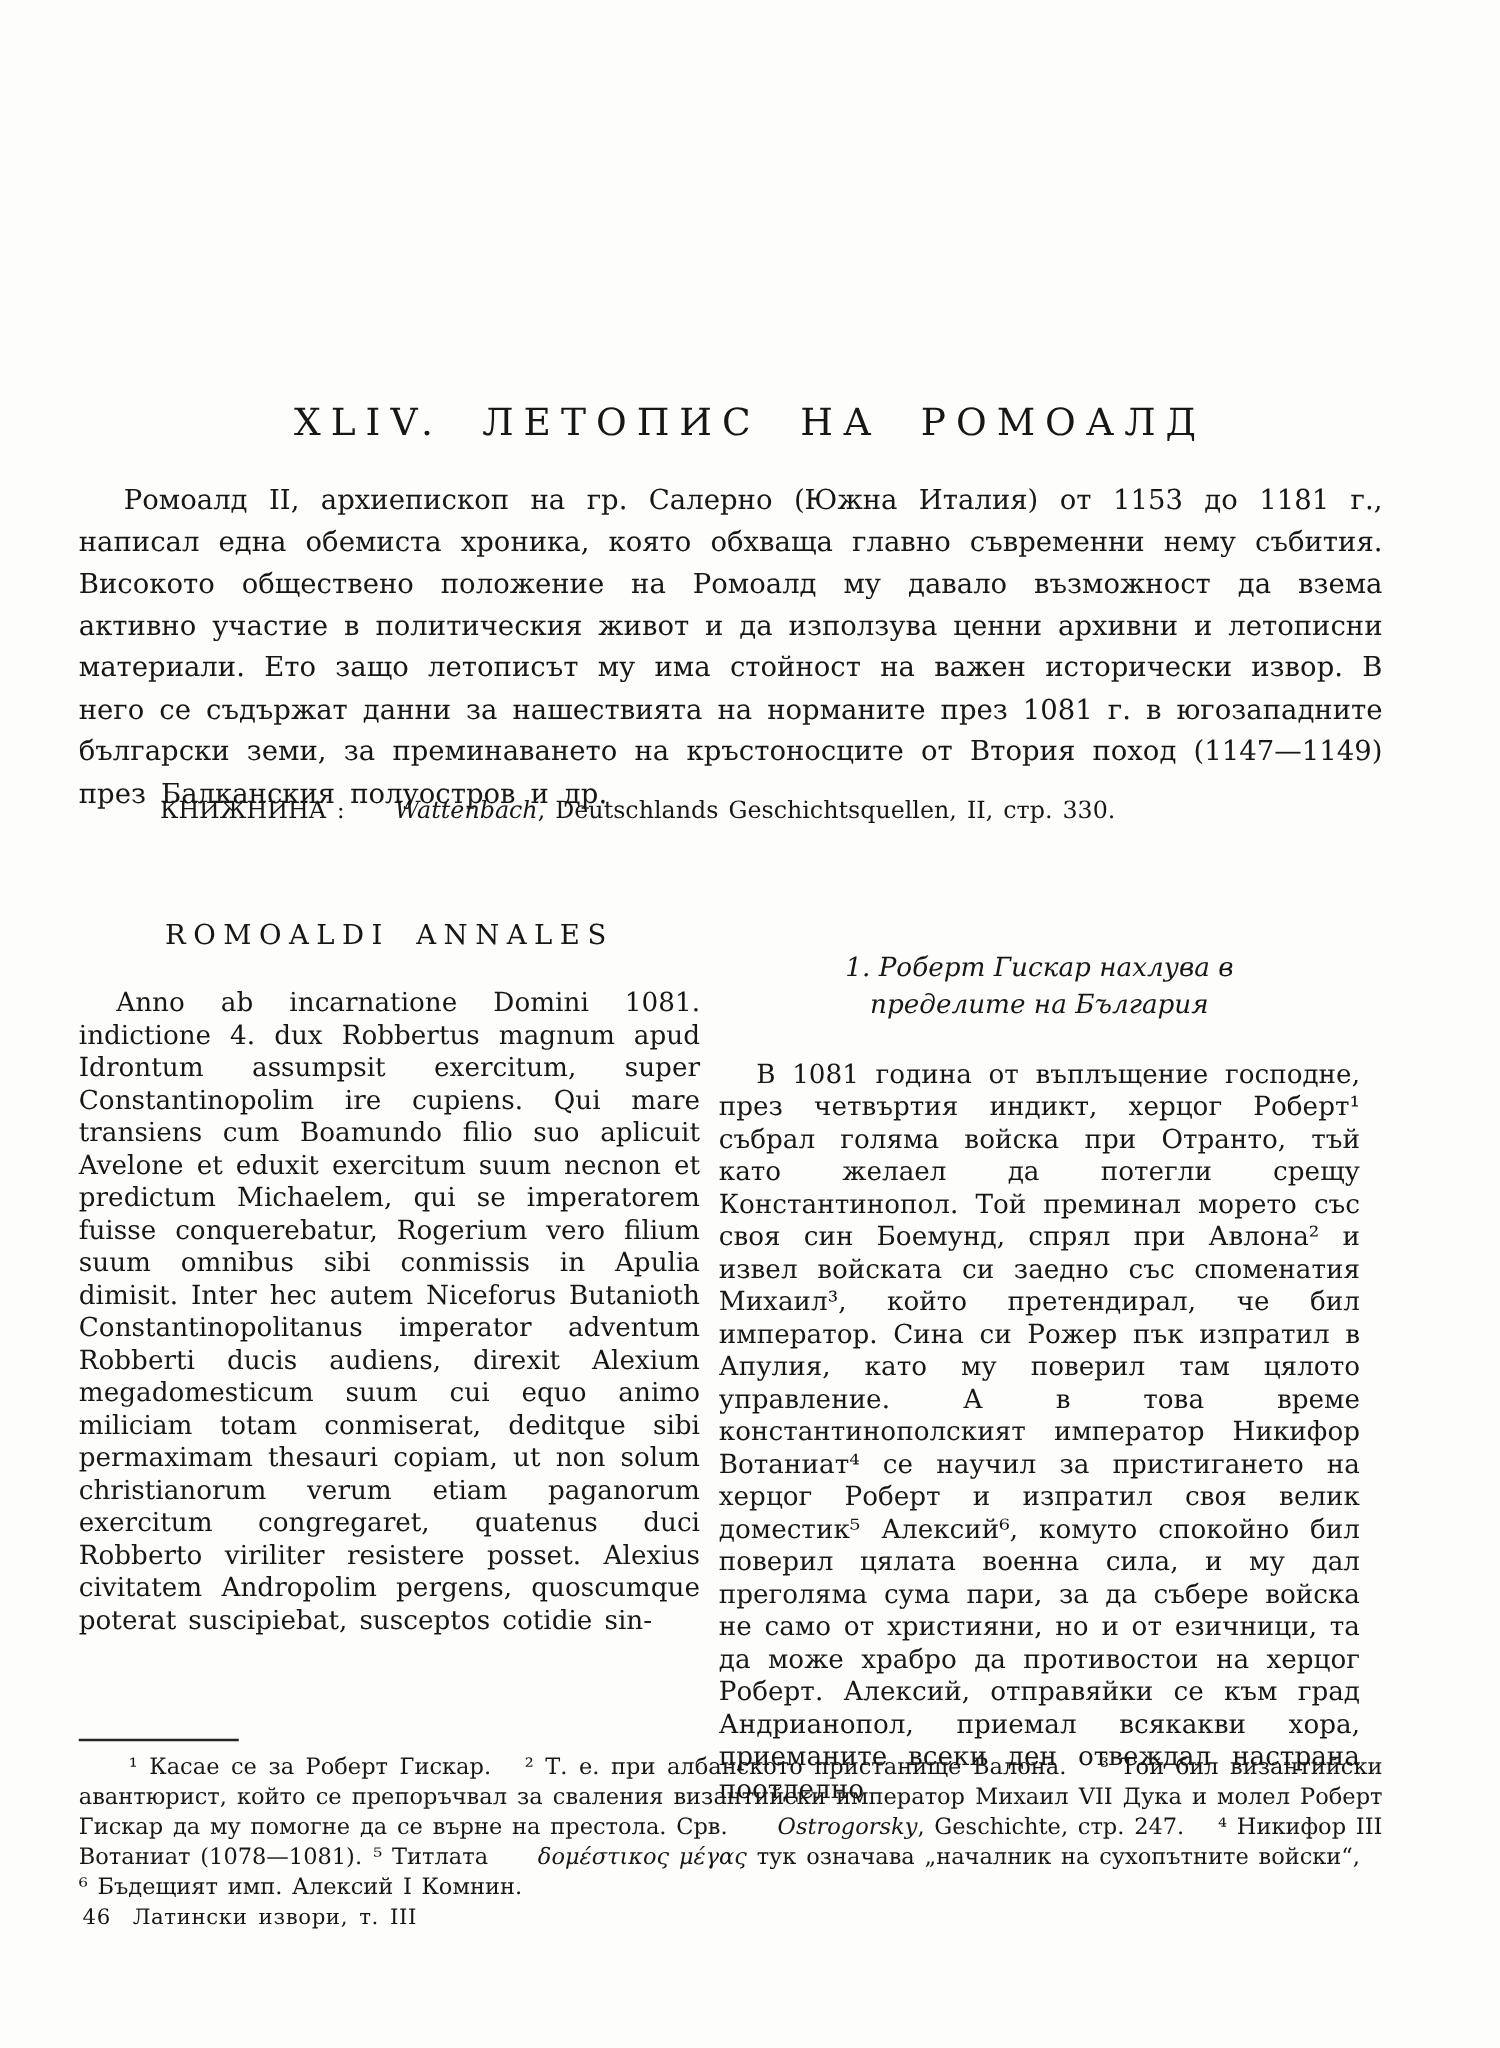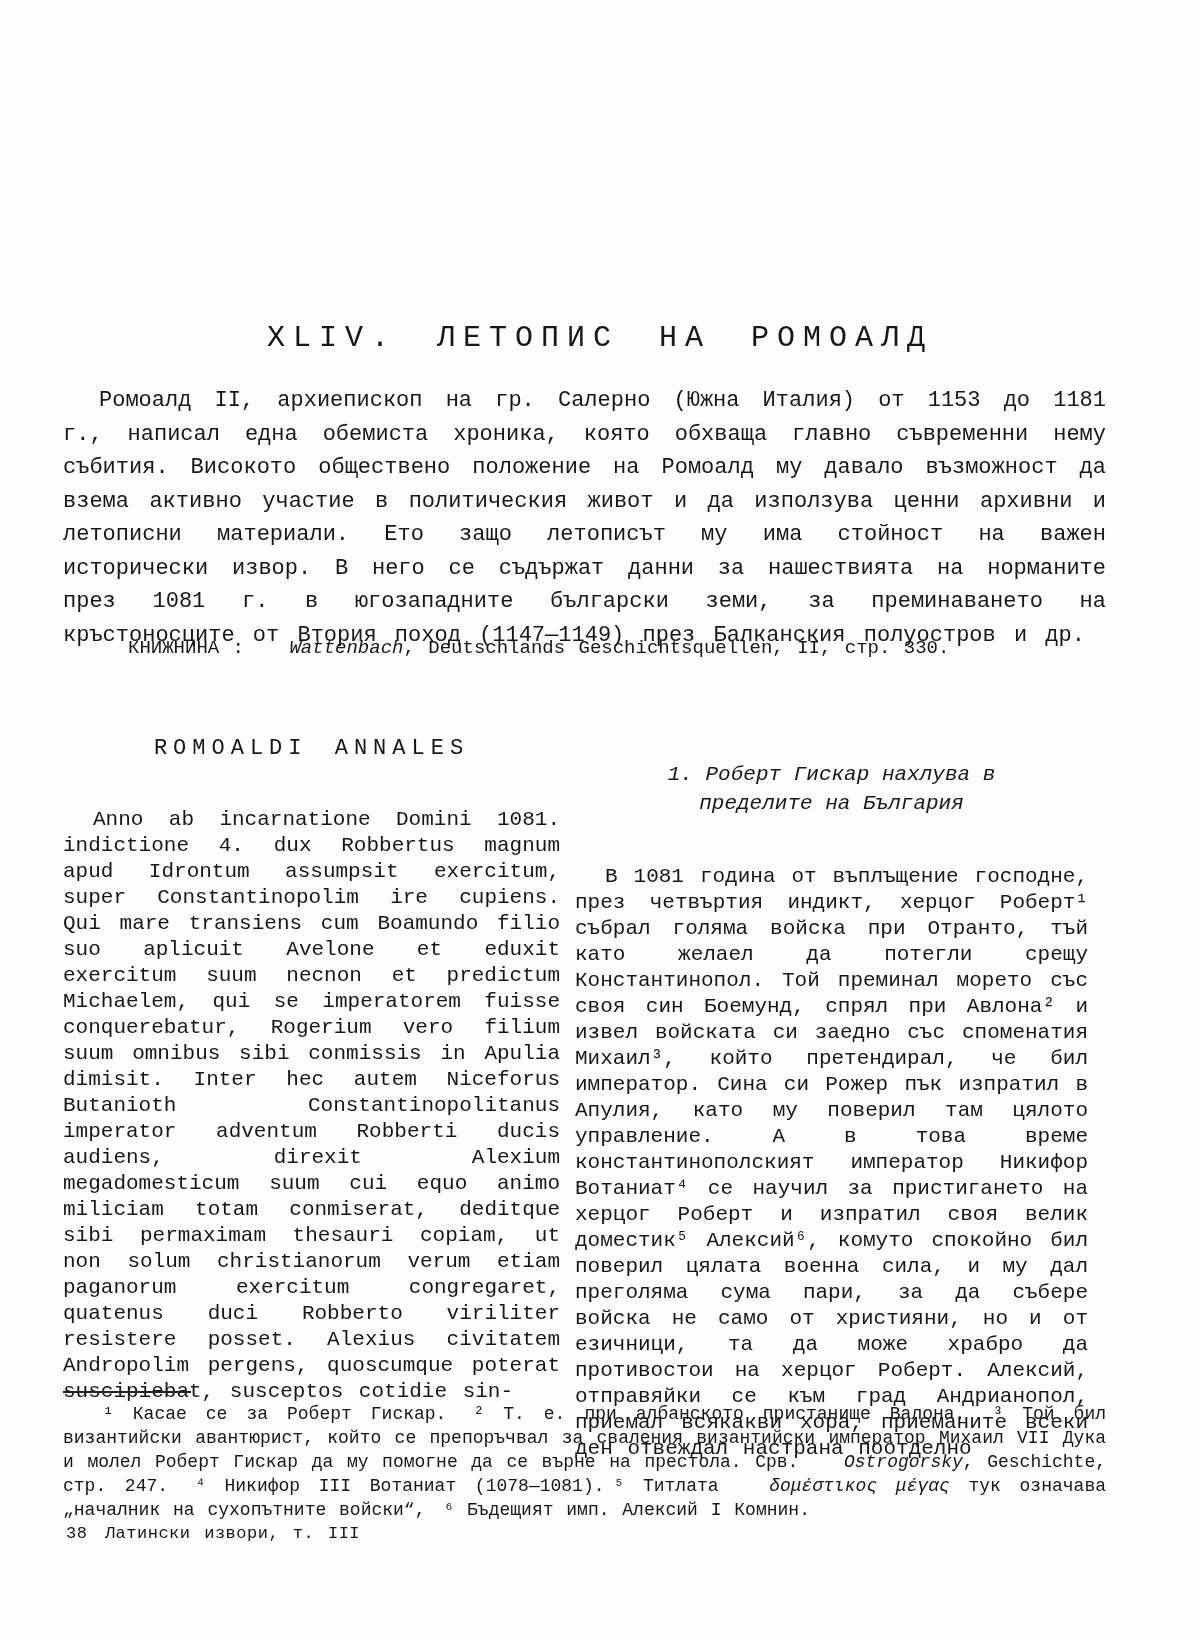--- a/index.html
+++ b/index.html
@@ -1,15 +1,15 @@
 <!DOCTYPE html>
 <html><head>
 <meta charset="utf-8">
 <style>
-  * { margin:0; padding:0; box-sizing:border-box;font-family:Liberation Mono, monospace; }
+  * { margin:0; padding:0; box-sizing:border-box; }
   html,body { width:1200px; }
   body {
     font-family:"DejaVu Serif", "Liberation Serif", serif;
     color:#181715;
     background:#e8e8e6;
   }
   .page {
     position:relative;
     width:1200px; height:1638px;
     background:#fdfdfb;
@@ -49,21 +49,21 @@
     white-space:nowrap;
   }
   .col-subheading {
     max-width:430px;
     margin:24px auto 0;
     text-align:center;
     font-style:italic; font-weight:normal;
     font-size:21px; line-height:29px;
   }
   .col-body {
-    margin-top:46px;
+    margin-top:28px;
     font-size:21px; line-height:26px;
     text-align:justify; text-indent:30px;
   }
   .col-left  .col-body { word-spacing:3px; }
   .col-right .col-body { word-spacing:2px; }
   .footnote-rule {
     position:absolute; top:1391px; left:63px;
     width:128px; height:0;
     border-top:2px solid #242422;
   }
@@ -105,15 +105,15 @@
       <h3 class="col-subheading">1. Роберт Гискар нахлува в пределите на България</h3>
       <p class="col-body">В 1081 година от въплъщение господне, през четвъртия индикт, херцог Роберт¹ събрал голяма войска при Отранто, тъй като желаел да потегли срещу Константинопол. Той преминал морето със своя син Боемунд, спрял при Авлона² и извел войската си заедно със споменатия Михаил³, който претендирал, че бил император. Сина си Рожер пък изпратил в Апулия, като му поверил там цялото управление. А в това време константинополският император Никифор Вотаниат⁴ се научил за пристигането на херцог Роберт и изпратил своя велик доместик⁵ Алексий⁶, комуто спокойно бил поверил цялата военна сила, и му дал преголяма сума пари, за да събере войска не само от християни, но и от езичници, та да може храбро да противостои на херцог Роберт. Алексий, отправяйки се към град Андрианопол, приемал всякакви хора, приеманите всеки ден отвеждал настрана поотделно</p>
     </div>
 
   </div>
 
   <div class="footnote-rule"></div>
 
   <p class="footnotes"><span>¹ Касае се за Роберт Гискар.  </span><span>² Т. е. при албанското пристанище Валона.  </span><span>³ Той бил византийски авантюрист, който се препоръчвал за сваления византийски император Михаил VII Дука и молел Роберт Гискар да му помогне да се върне на престола. Срв. </span><span class="italic">Ostrogorsky</span><span>, Geschichte, стр. 247.  </span><span>⁴ Никифор III Вотаниат (1078—1081). </span><span>⁵ Титлата </span><span class="italic">δομέστικος μέγας</span><span> тук означава „началник на сухопътните войски“, </span><span>⁶ Бъдещият имп. Алексий I Комнин.</span></p>
 
-  <p class="page-signature">38 Латински извори, т. III</p>
+  <p class="page-signature">46 Латински извори, т. III</p>
 
 </div>
 
 </body></html>

